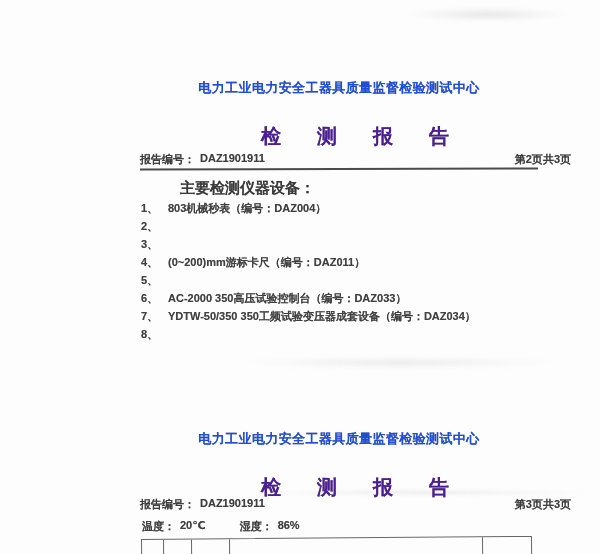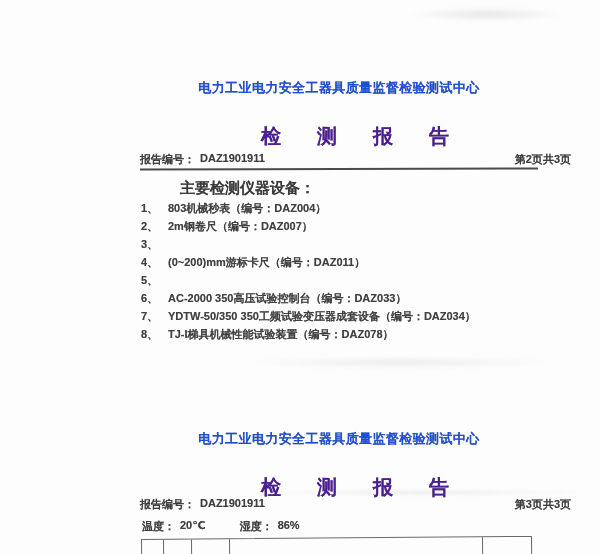--- a/index.html
+++ b/index.html
@@ -132,21 +132,20 @@
 
     <div class="section-heading">主要检测仪器设备：</div>
 
     <ol class="equip-list">
       <li>
         <span class="num">1、</span>
         <span class="txt">803机械秒表（编号：DAZ004）</span>
       </li>
       <li>
         <span class="num">2、</span>
-        <span class="txt">2m钢卷尺（编号：DAZ007）</span>
       </li>
       <li>
         <span class="num">3、</span>
       </li>
       <li>
         <span class="num">4、</span>
         <span class="txt">(0~200)mm游标卡尺（编号：DAZ011）</span>
       </li>
       <li>
         <span class="num">5、</span>
@@ -154,21 +153,20 @@
       <li>
         <span class="num">6、</span>
         <span class="txt">AC-2000 350高压试验控制台（编号：DAZ033）</span>
       </li>
       <li>
         <span class="num">7、</span>
         <span class="txt">YDTW-50/350 350工频试验变压器成套设备（编号：DAZ034）</span>
       </li>
       <li>
         <span class="num">8、</span>
-        <span class="txt">TJ-I梯具机械性能试验装置（编号：DAZ078）</span>
       </li>
     </ol>
   </section>
 
   <section class="page page3">
     <h1 class="org">电力工业电力安全工器具质量监督检验测试中心</h1>
     <h2 class="rtitle">检测报告</h2>
 
     <div class="meta-row">
       <span class="report-no">

